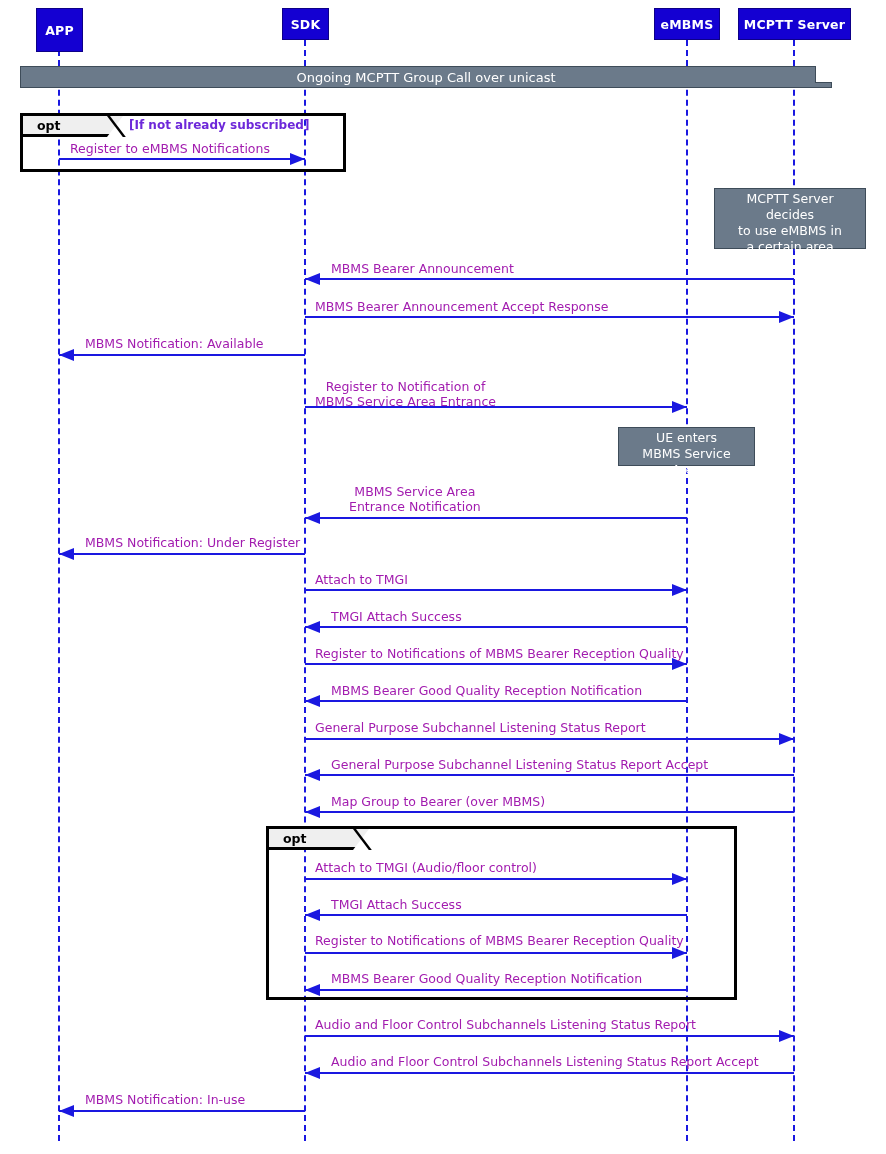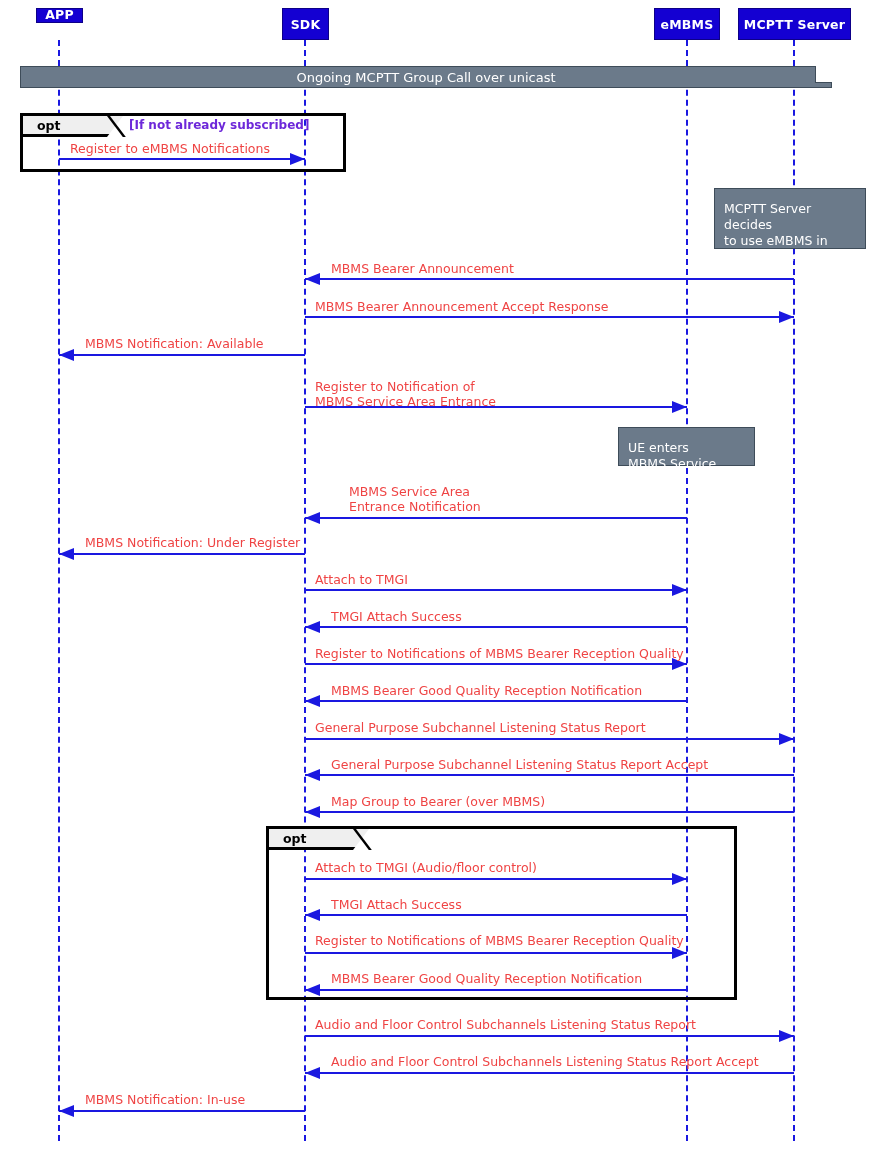--- a/index.html
+++ b/index.html
@@ -14,21 +14,21 @@
     letter-spacing:.2px; box-sizing:border-box; white-space:nowrap;
   }
   .lifeline{
     position:absolute; width:0; border-left:2px dashed #1a18e0;
   }
 
   
   .note{
     position:absolute; background:#6b7a8a; border:1px solid #3e4c59;
     color:#ffffff; font-size:12.5px; line-height:16px; box-sizing:border-box;
-    padding:12px 9px; white-space:pre-line;
+    padding:2px 9px; white-space:pre-line;text-align:center;
   }
   .banner{
     position:absolute; background:#6b7a8a; border:1px solid #3e4c59;
     color:#ffffff; font-size:13px; box-sizing:border-box;
     display:flex; align-items:center; justify-content:center;
   }
   .banner .fold{
     position:absolute; right:-1px; top:-1px; width:16px; height:16px;
     background:#ffffff; border-left:1px solid #3e4c59; border-bottom:1px solid #3e4c59;
   }
@@ -64,22 +64,23 @@
   .msg-head{ position:absolute; width:0; height:0; }
   .msg-head.right{
     border-top:6px solid transparent; border-bottom:6px solid transparent;
     border-left:15px solid #1a18e0;
   }
   .msg-head.left{
     border-top:6px solid transparent; border-bottom:6px solid transparent;
     border-right:15px solid #1a18e0;
   }
   .msg-label{
-    position:absolute; font-size:12.5px; color:#ef4444; line-height:15px;
+    position:absolute; font-size:12.5px; color:#a21caf; line-height:15px;
     white-space:pre-line;
+    text-align:center;
   }
 </style>
 </head>
 <body>
 
 <div id="diagram">
   <div id="layer-lifelines">
       <div class="lifeline" style="left: 58px; top: 40px; height: 1101px;"></div>
       <div class="lifeline" style="left: 304px; top: 40px; height: 1101px;"></div>
       <div class="lifeline" style="left: 686px; top: 40px; height: 1101px;"></div>
@@ -174,21 +175,21 @@
       <div class="msg-label" style="left: 85px; top: 1092px;">MBMS Notification: In-use</div>
     </div>
   <div id="layer-notes">
       <div class="note" style="left: 714px; top: 188px; width: 152px; height: 61px;">MCPTT Server decides
 to use eMBMS in
 a certain area</div>
       <div class="note" style="left: 618px; top: 427px; width: 137px; height: 39px;">UE enters
 MBMS Service Area</div>
     </div>
   <div id="layer-participants">
-      <div class="participant-box" style="left: 36px; top: 8px; width: 47px; height: 15px; align-items: flex-end;">
+      <div class="participant-box" style="left: 36px; top: 8px; width: 47px; height: 44px;">
         <span>APP</span>
       </div>
       <div class="participant-box" style="left: 282px; top: 8px; width: 47px; height: 32px;">
         <span>SDK</span>
       </div>
       <div class="participant-box" style="left: 654px; top: 8px; width: 66px; height: 32px;">
         <span>eMBMS</span>
       </div>
       <div class="participant-box" style="left: 738px; top: 8px; width: 113px; height: 32px;">
         <span>MCPTT Server</span>

